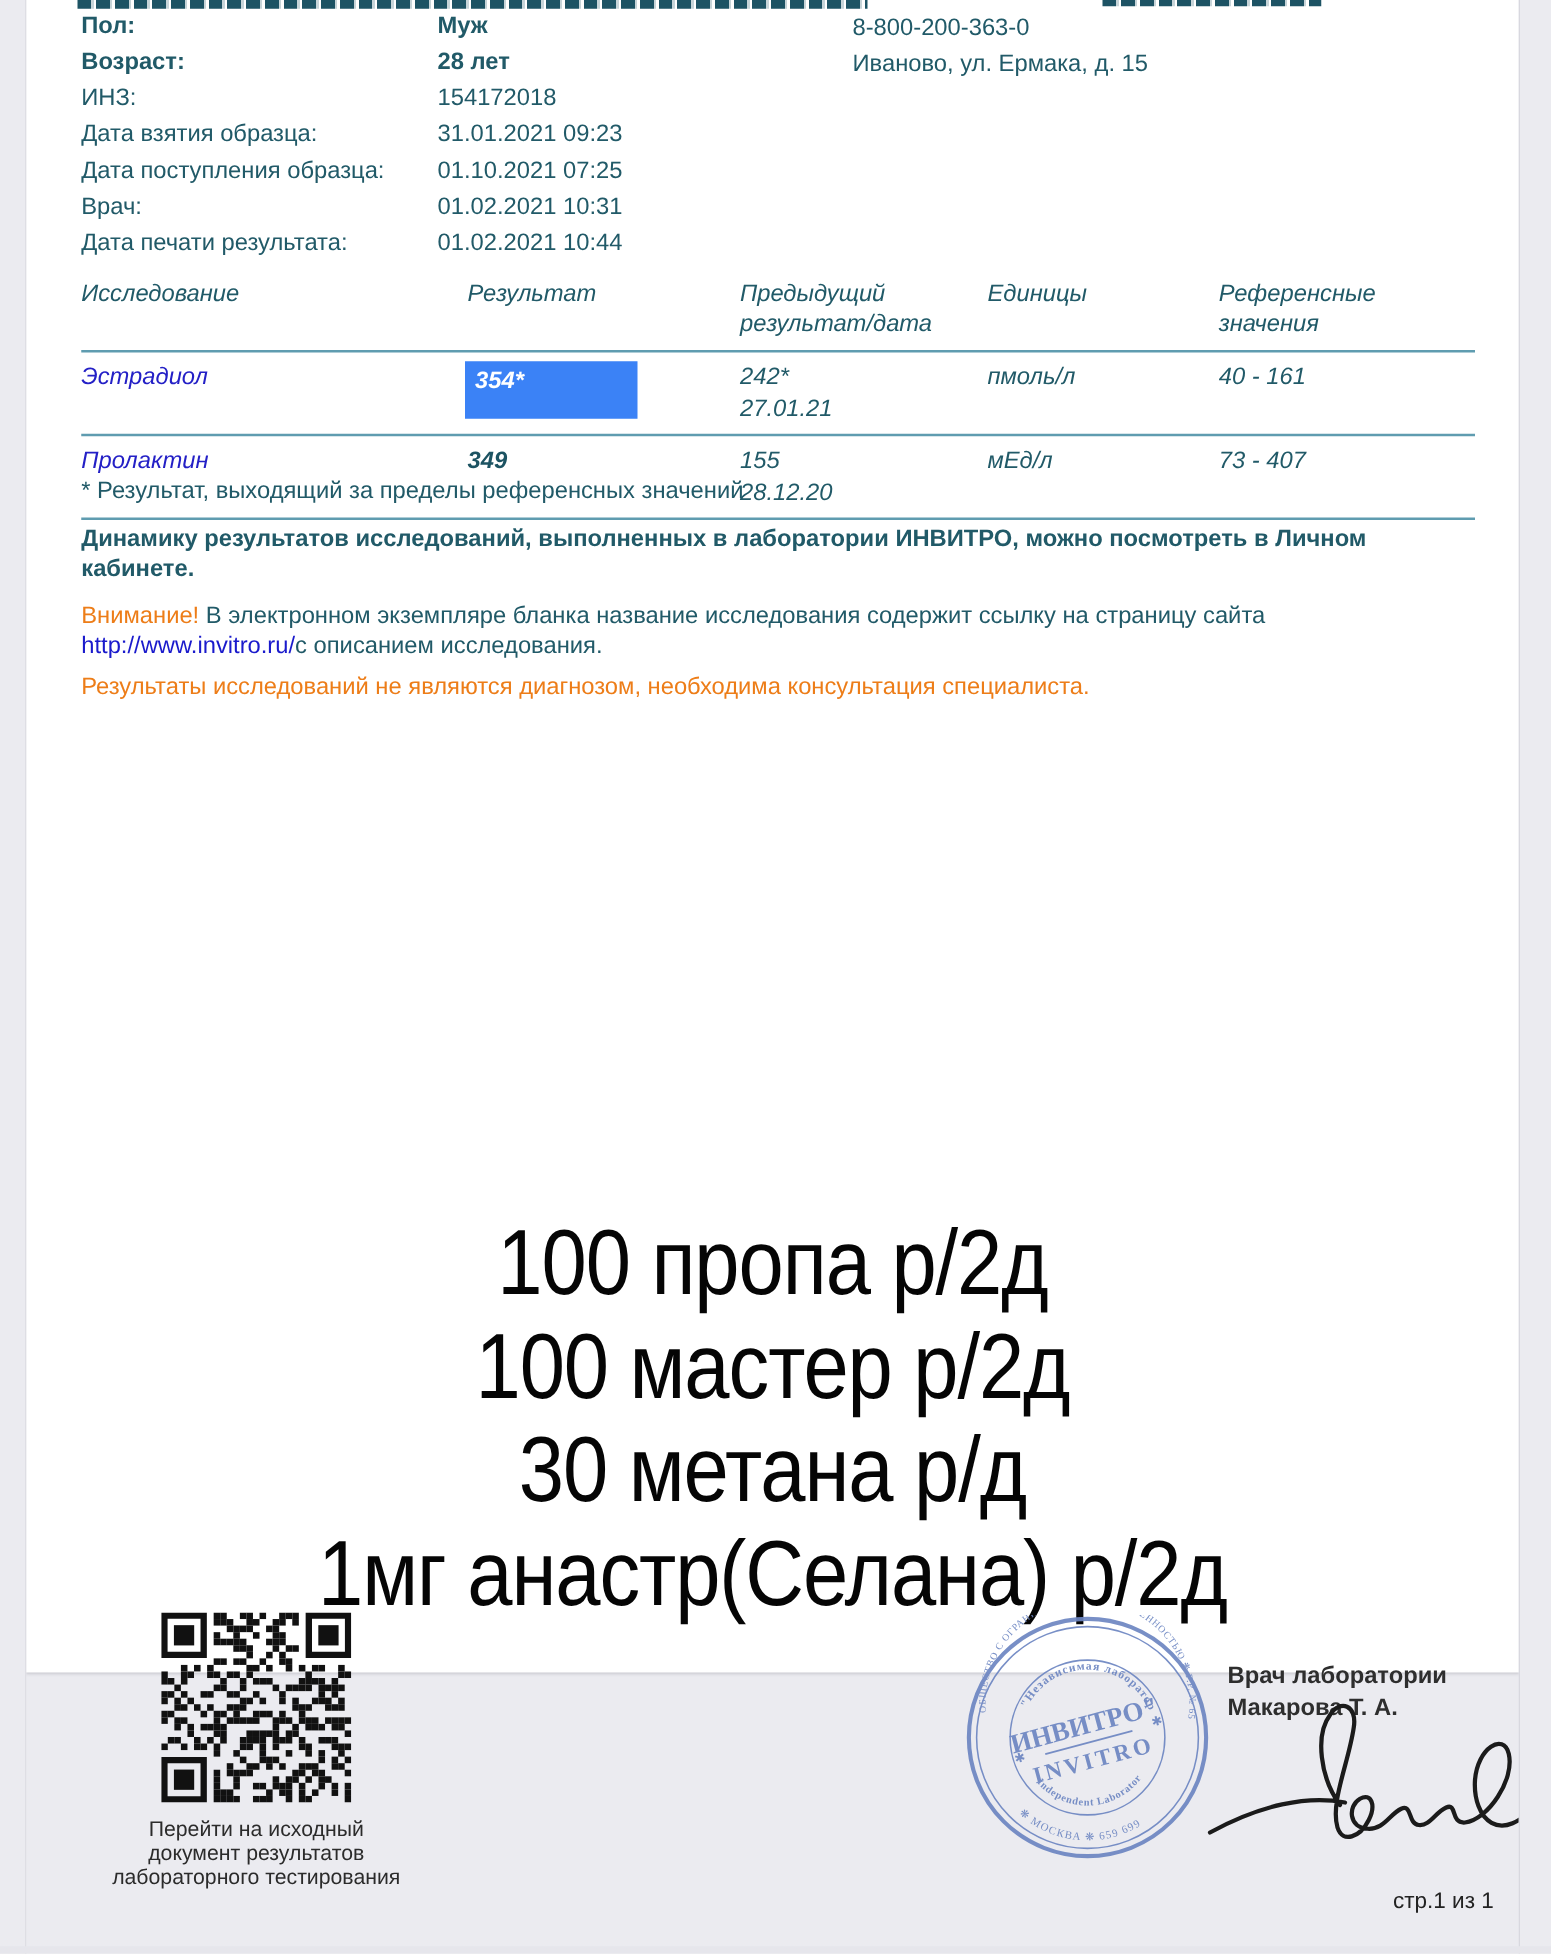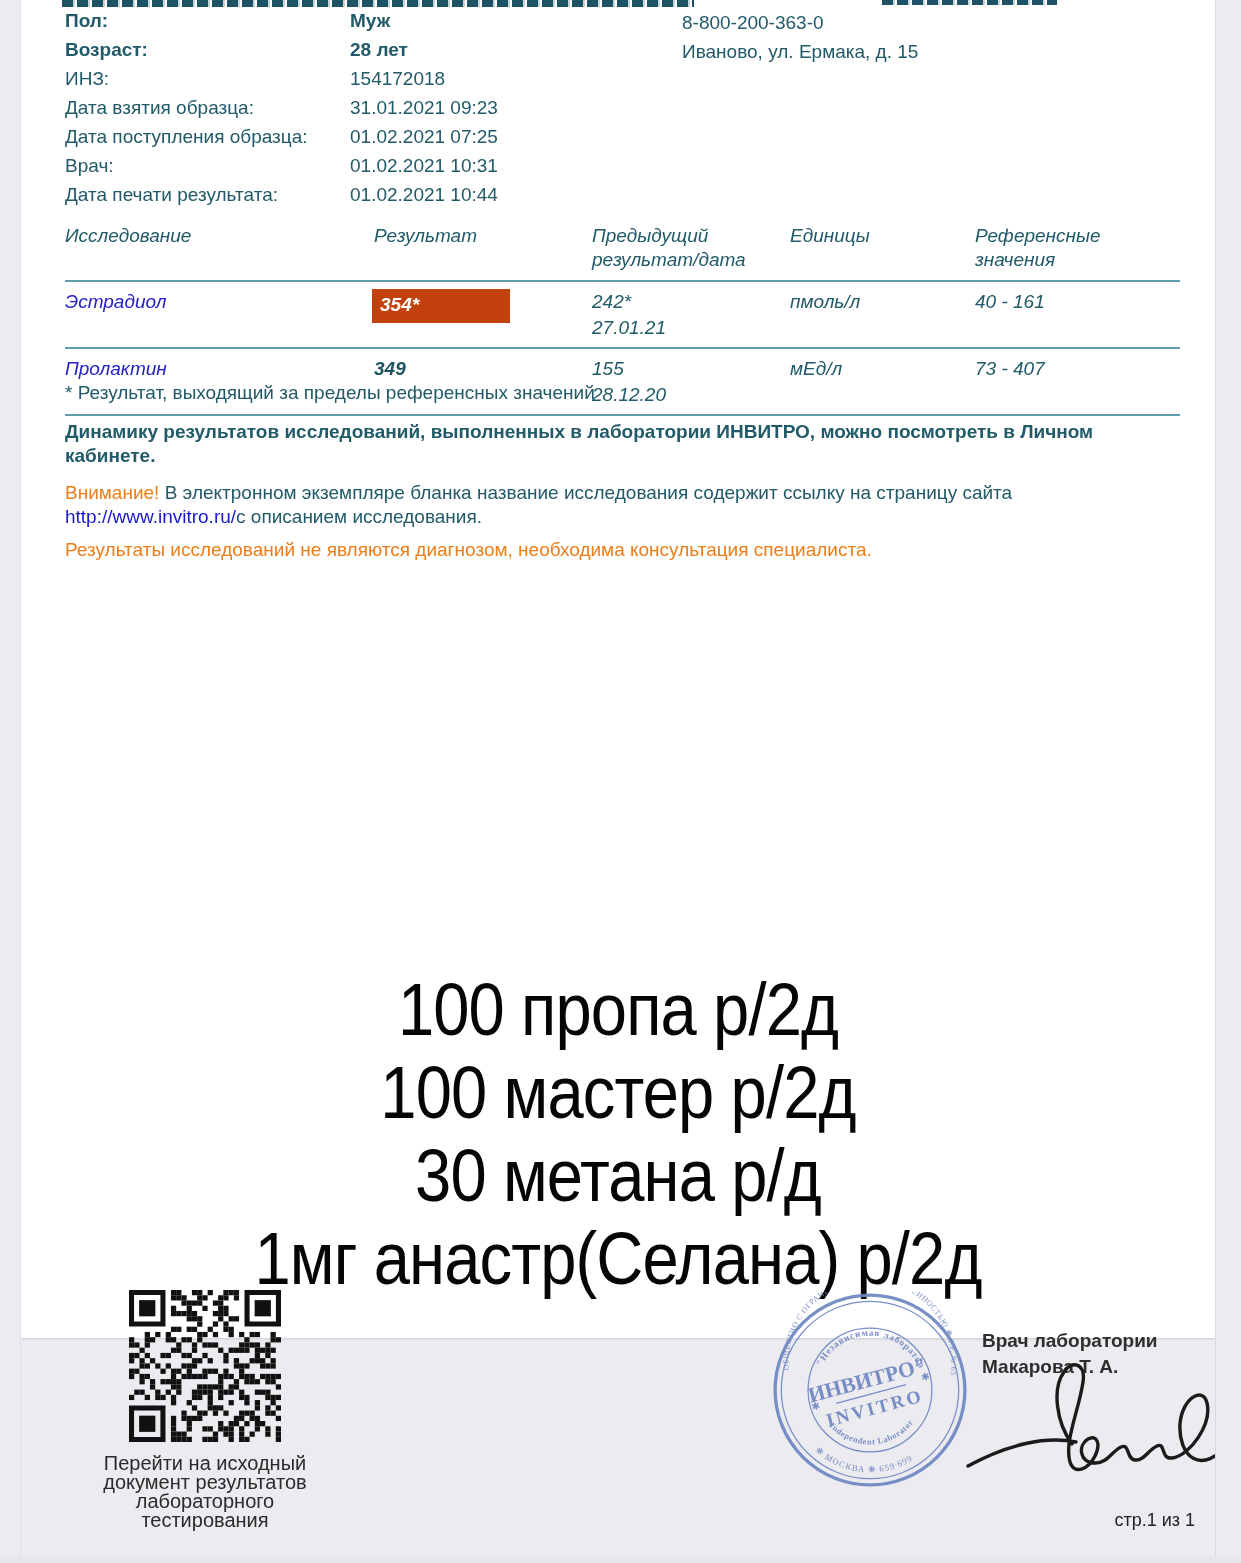--- a/index.html
+++ b/index.html
@@ -25,22 +25,22 @@
   .info-row .val{flex:1;}
   .info-row.b{font-weight:bold;}
   .clinic{position:absolute;left:662px;top:8px;color:#215a68;font-size:19px;line-height:29px;}
 
   
   .rtable{position:absolute;left:45px;top:222px;width:1115px;color:#215a68;font-size:19px;font-style:italic;}
   .trow{display:grid;grid-template-columns:309px 218px 198px 185px 205px;}
   .thead{padding:2px 0 8px 0;border-bottom:2px solid #5f9cb0;line-height:24px;}
   .tbody{padding:7px 0 6px 0;border-bottom:2px solid #5f9cb0;line-height:26px;min-height:48px;}
   .analyte{color:#2420c6;}
-  .res-badge{display:inline-block;background:#c2410c;color:#ffffff;font-weight:bold;
-             min-width:138px;box-sizing:border-box;padding:3px 8px 5px 8px;margin-left:-2px;}
+  .res-badge{display:inline-block;background:#3b82f6;color:#ffffff;font-weight:bold;
+             min-width:138px;box-sizing:border-box;padding:3px 8px 17px 8px;margin-left:-2px;}
   .res-plain{font-weight:bold;color:#1c5362;}
   .prev-cell div{line-height:26px;}
 
   
   .note{position:absolute;left:45px;color:#215a68;font-size:19px;line-height:24px;}
   .footnote{top:381px;}
   .dyn{top:420px;width:1120px;font-weight:bold;}
   .attn{top:481px;width:1120px;}
   .attn-label{color:#ed7d18;}
   .lnk{color:#1a1acc;}
@@ -49,21 +49,21 @@
   
   .bigtext{
     position:absolute;left:0;top:968px;width:1196px;text-align:center;color:#050505;
     font-size:74px;line-height:83px;font-weight:400;letter-spacing:-1px;
     transform:scaleX(.88);transform-origin:50% 0;
   }
 
   
   .qr-wrap{position:absolute;left:55px;top:1290px;width:260px;text-align:center;}
   .qr-svg{width:152px;height:152px;display:block;margin:0 auto;}
-  .qr-caption{margin-top:12px;color:#2b2b2b;font-size:20px;line-height:19px;}
+  .qr-caption{margin-top:12px;color:#2b2b2b;font-size:17px;line-height:19px;}
 
   
   .stamp{position:absolute;left:752px;top:1292px;width:196px;height:196px;opacity:.92;}
   .stamp text{fill:#6d86c2;font-family:"Liberation Serif", serif;}
 
   
   .doctor{position:absolute;left:962px;top:1328px;color:#2e2e2e;font-size:19px;line-height:26px;font-weight:bold;}
   .signature{position:absolute;left:940px;top:1358px;width:290px;height:160px;}
   .pagenum{position:absolute;left:0;top:1510px;width:1175px;text-align:right;color:#222;font-size:18px;}
 
@@ -92,21 +92,21 @@
     <div class="info-row">
         <span class="lab">ИНЗ:</span>
         <span class="val">154172018</span>
       </div>
     <div class="info-row">
         <span class="lab">Дата взятия образца:</span>
         <span class="val">31.01.2021 09:23</span>
       </div>
     <div class="info-row">
         <span class="lab">Дата поступления образца:</span>
-        <span class="val">01.02.2021 07:25</span>
+        <span class="val">01.10.2021 07:25</span>
       </div>
     <div class="info-row">
         <span class="lab">Врач:</span>
         <span class="val">01.02.2021 10:31</span>
       </div>
     <div class="info-row">
         <span class="lab">Дата печати результата:</span>
         <span class="val">01.02.2021 10:44</span>
       </div>
   </div>

